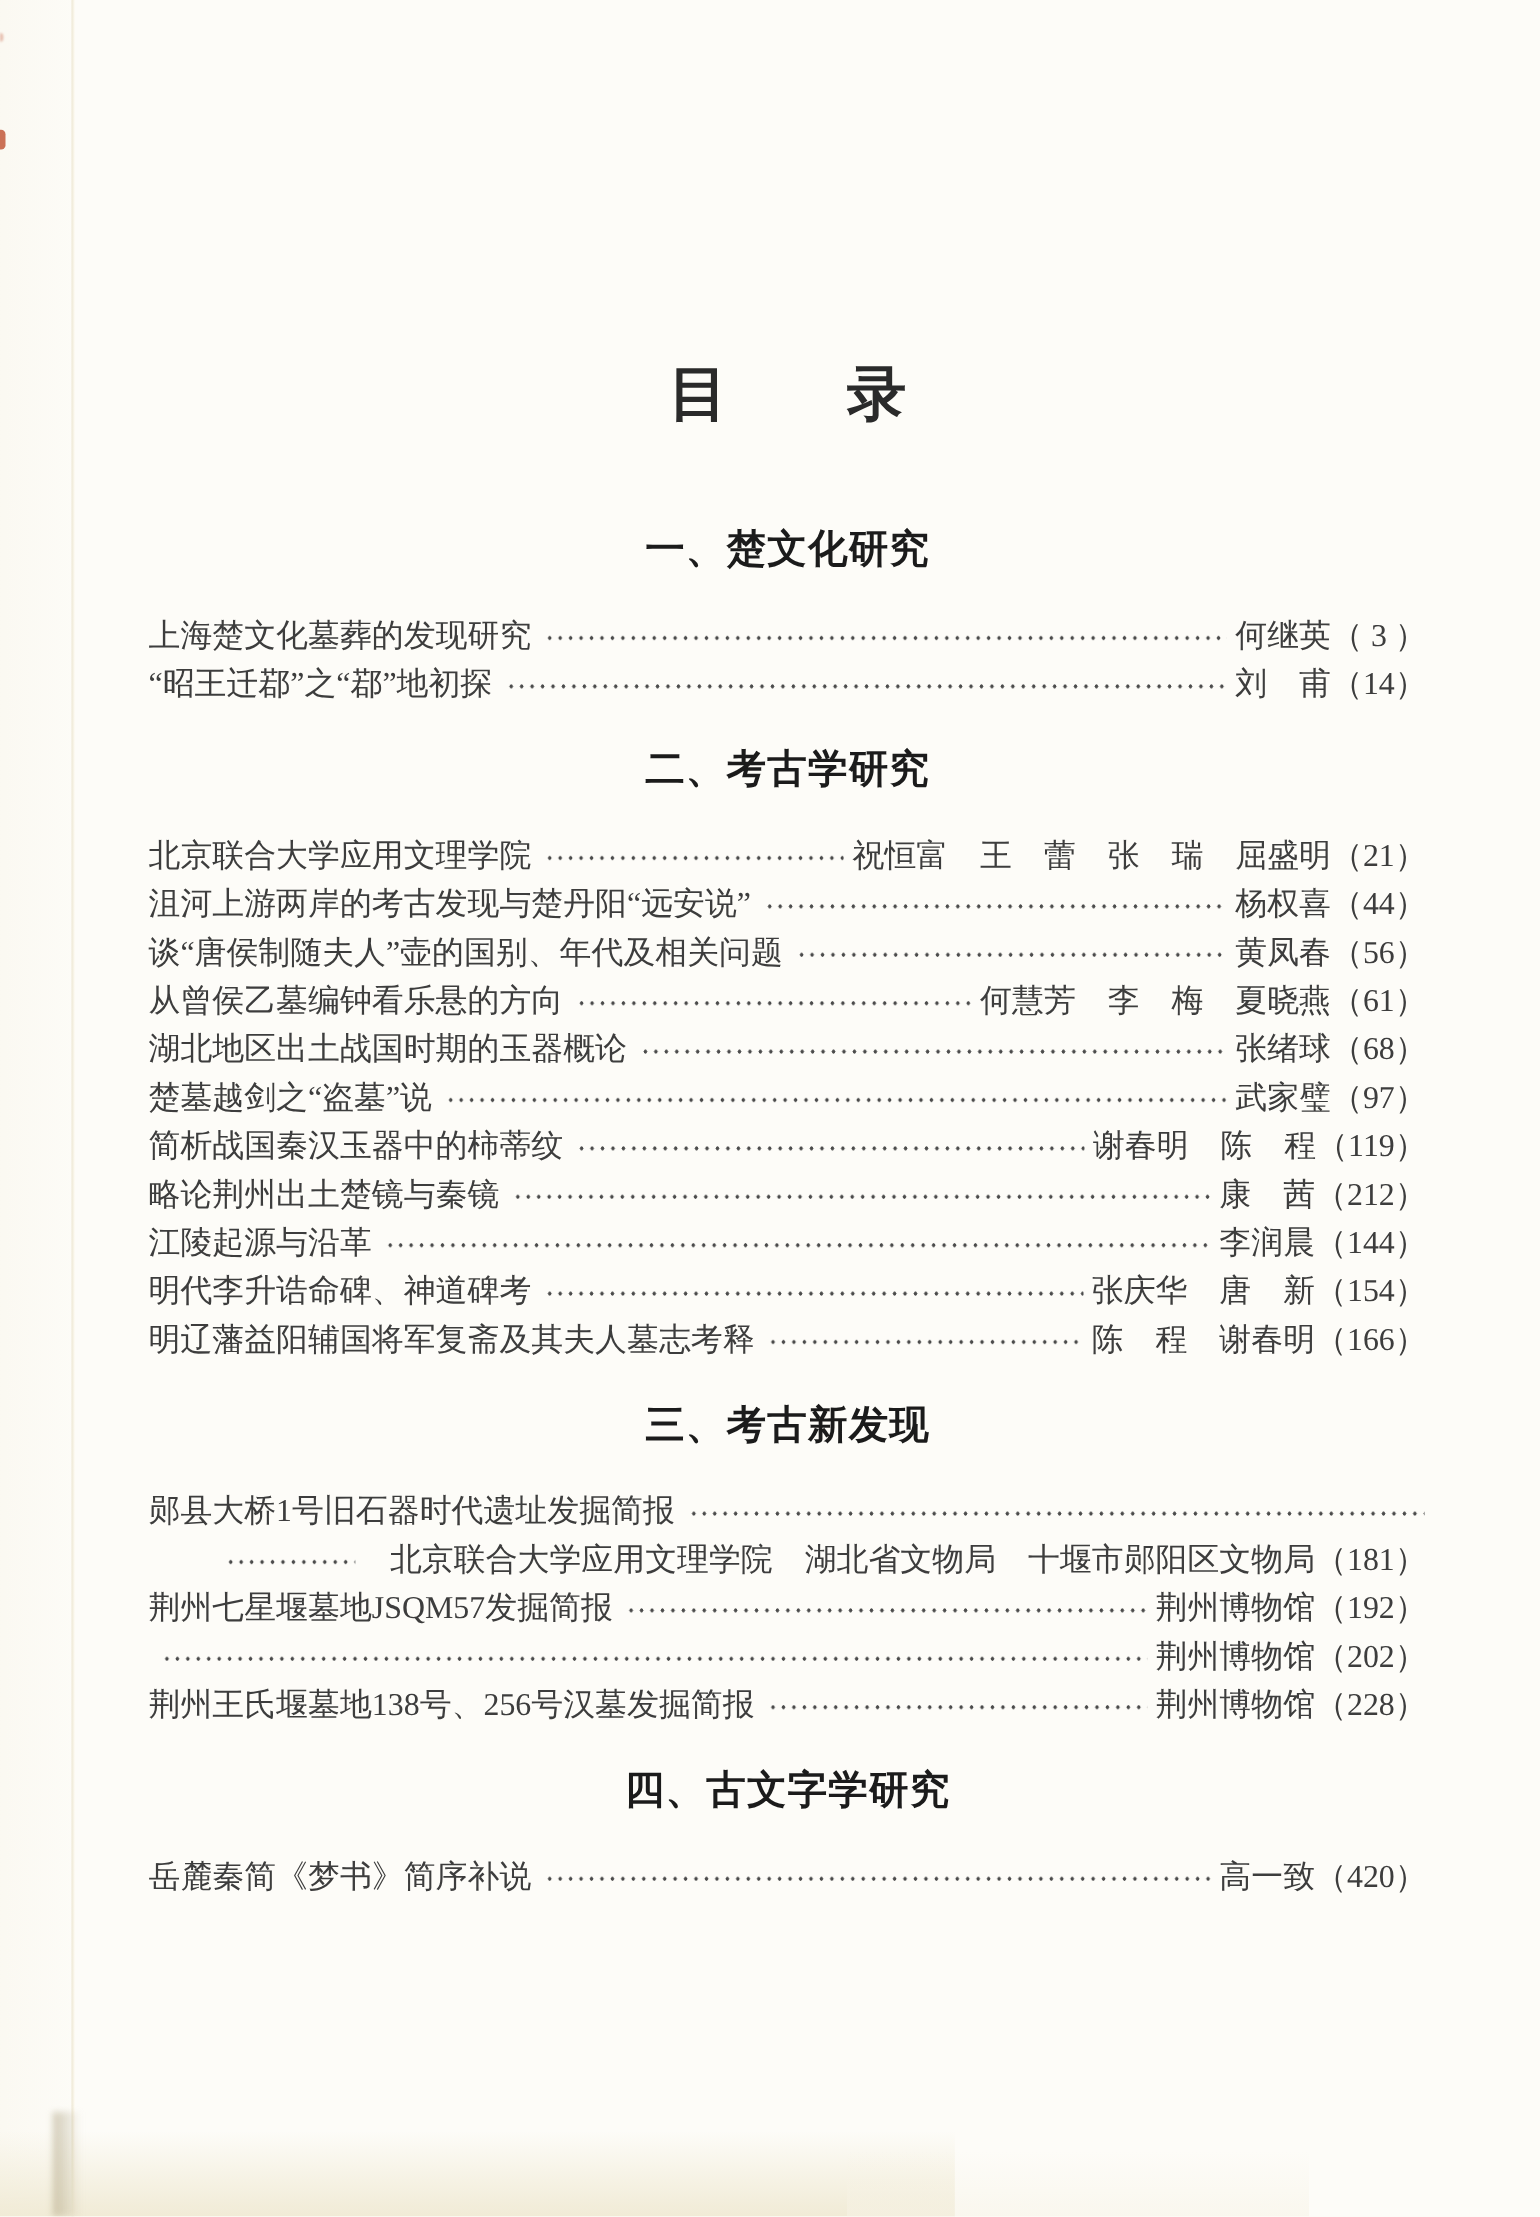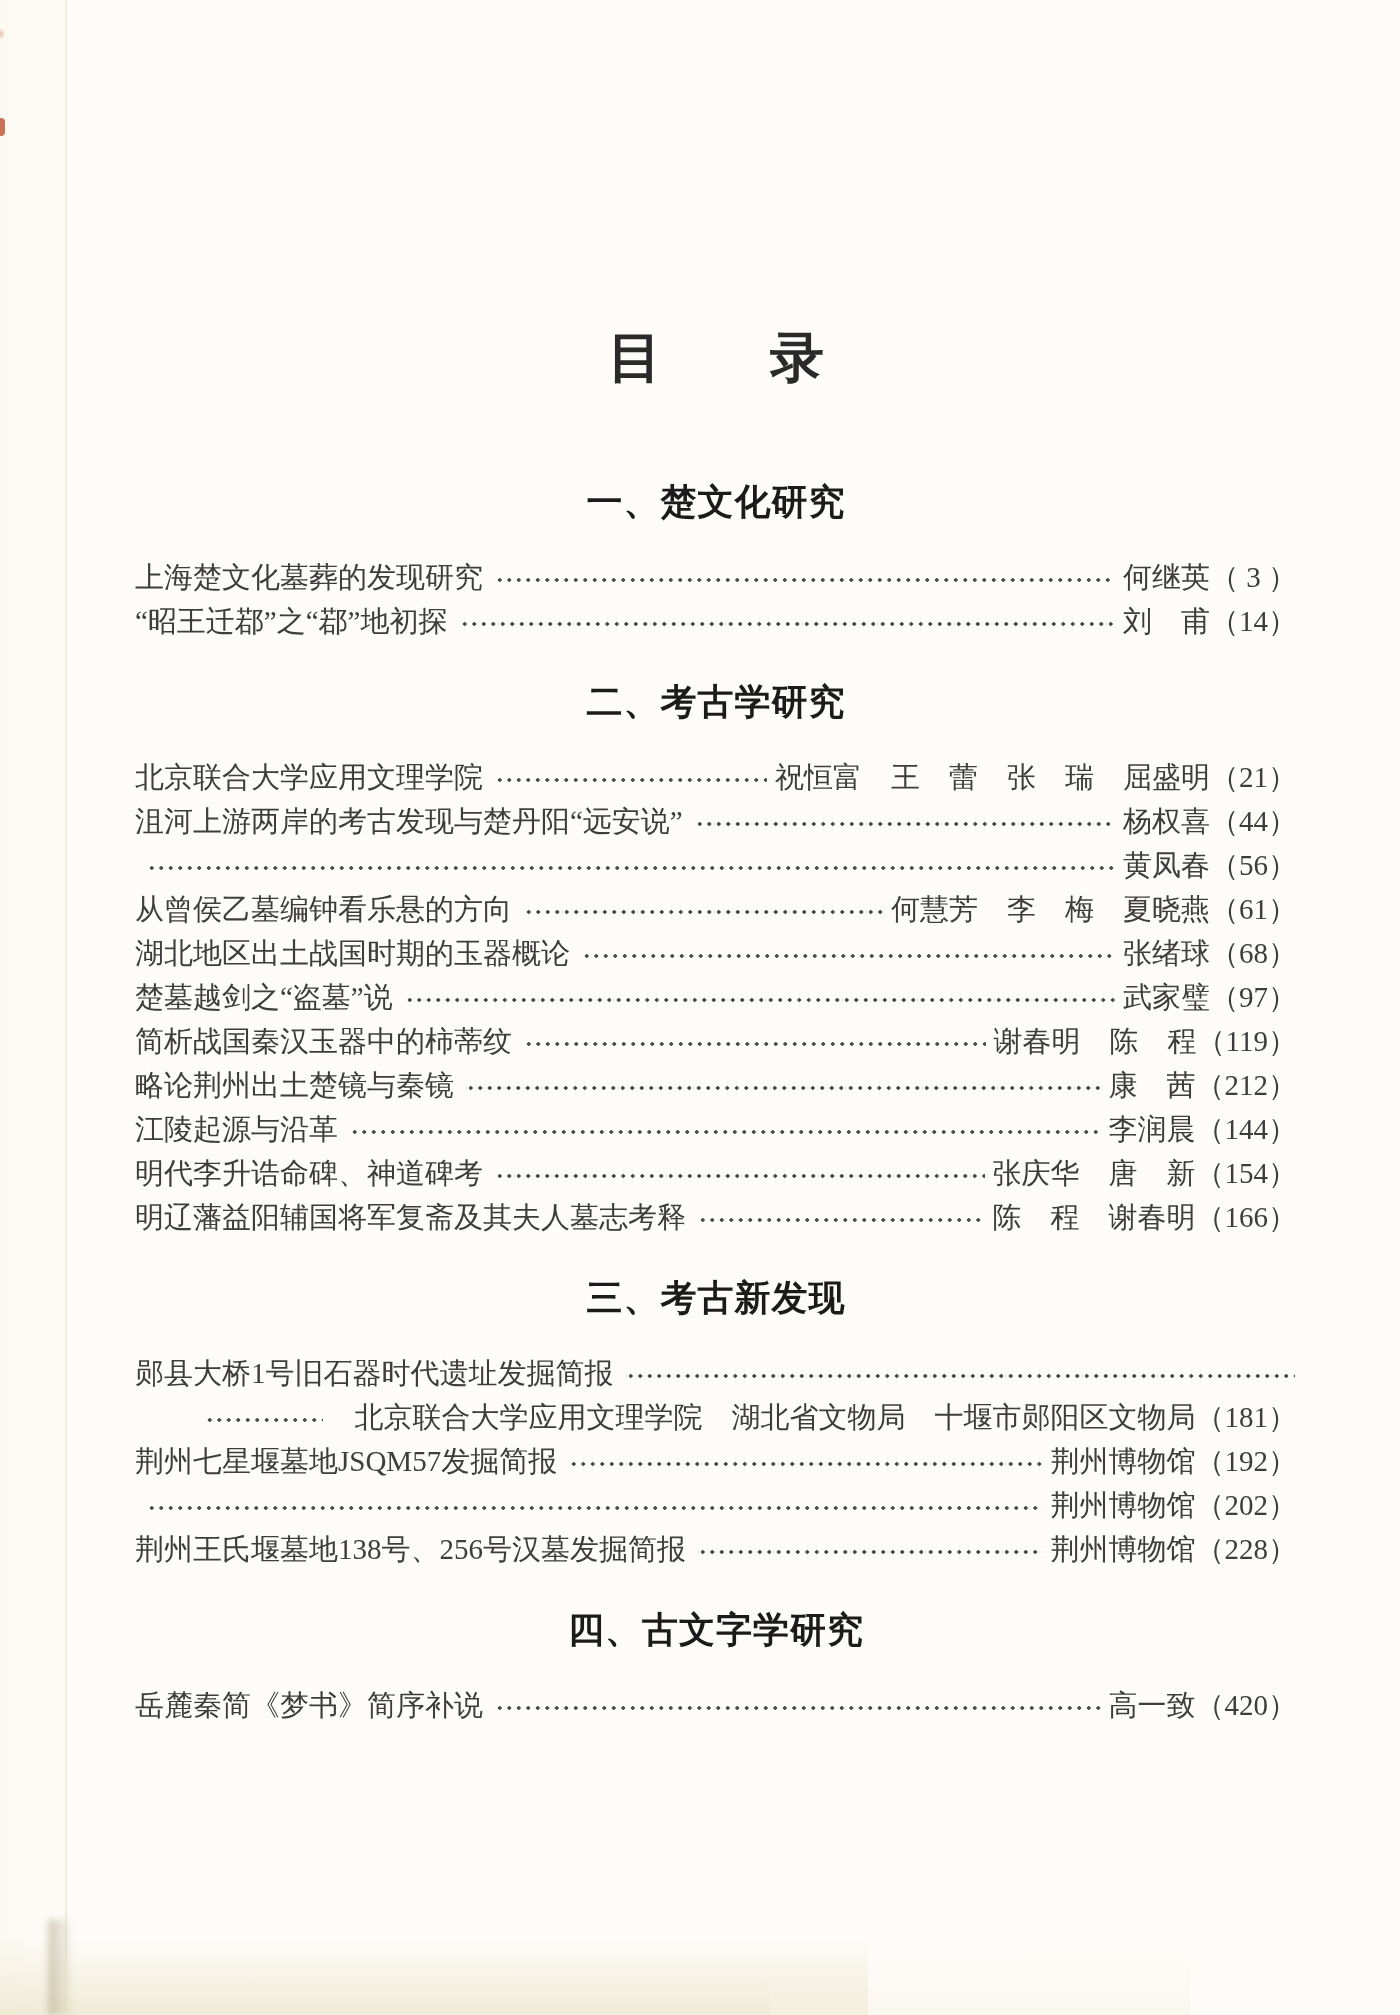--- a/index.html
+++ b/index.html
@@ -73,21 +73,21 @@
     margin-bottom: 56px;
     font-size: 54px;
     line-height: 60px;
     font-weight: 700;
     color: var(--ink-title);
     text-align: center;
   }
   section { display: flex; flex-direction: column; }
   .section-heading {
     margin: 36px 0 32px;
-    font-family: Liberation Serif, serif;
+    font-family: Liberation Mono, monospace;
     font-size: 36px;
     line-height: 44px;
     font-weight: 700;
     color: var(--ink-heading);
     text-align: center;
     letter-spacing: 1px;
   }
   .entries { display: flex; flex-direction: column; }
   .entry {
     display: flex;
@@ -167,20 +167,21 @@
   </div>
 
   <div class="entry">
     <span class="entry-title">沮河上游两岸的考古发现与楚丹阳“远安说”</span>
     <span class="dots"></span>
     <span class="entry-authors">杨权喜</span>
     <span class="entry-page">（44）</span>
   </div>
 
   <div class="entry">
+    <span class="entry-title">谈“唐侯制随夫人”壶的国别、年代及相关问题</span>
     <span class="dots"></span>
     <span class="entry-authors">黄凤春</span>
     <span class="entry-page">（56）</span>
   </div>
 
   <div class="entry">
     <span class="entry-title">从曾侯乙墓编钟看乐悬的方向</span>
     <span class="dots"></span>
     <span class="entry-authors">何慧芳　李　梅　夏晓燕</span>
     <span class="entry-page">（61）</span>

